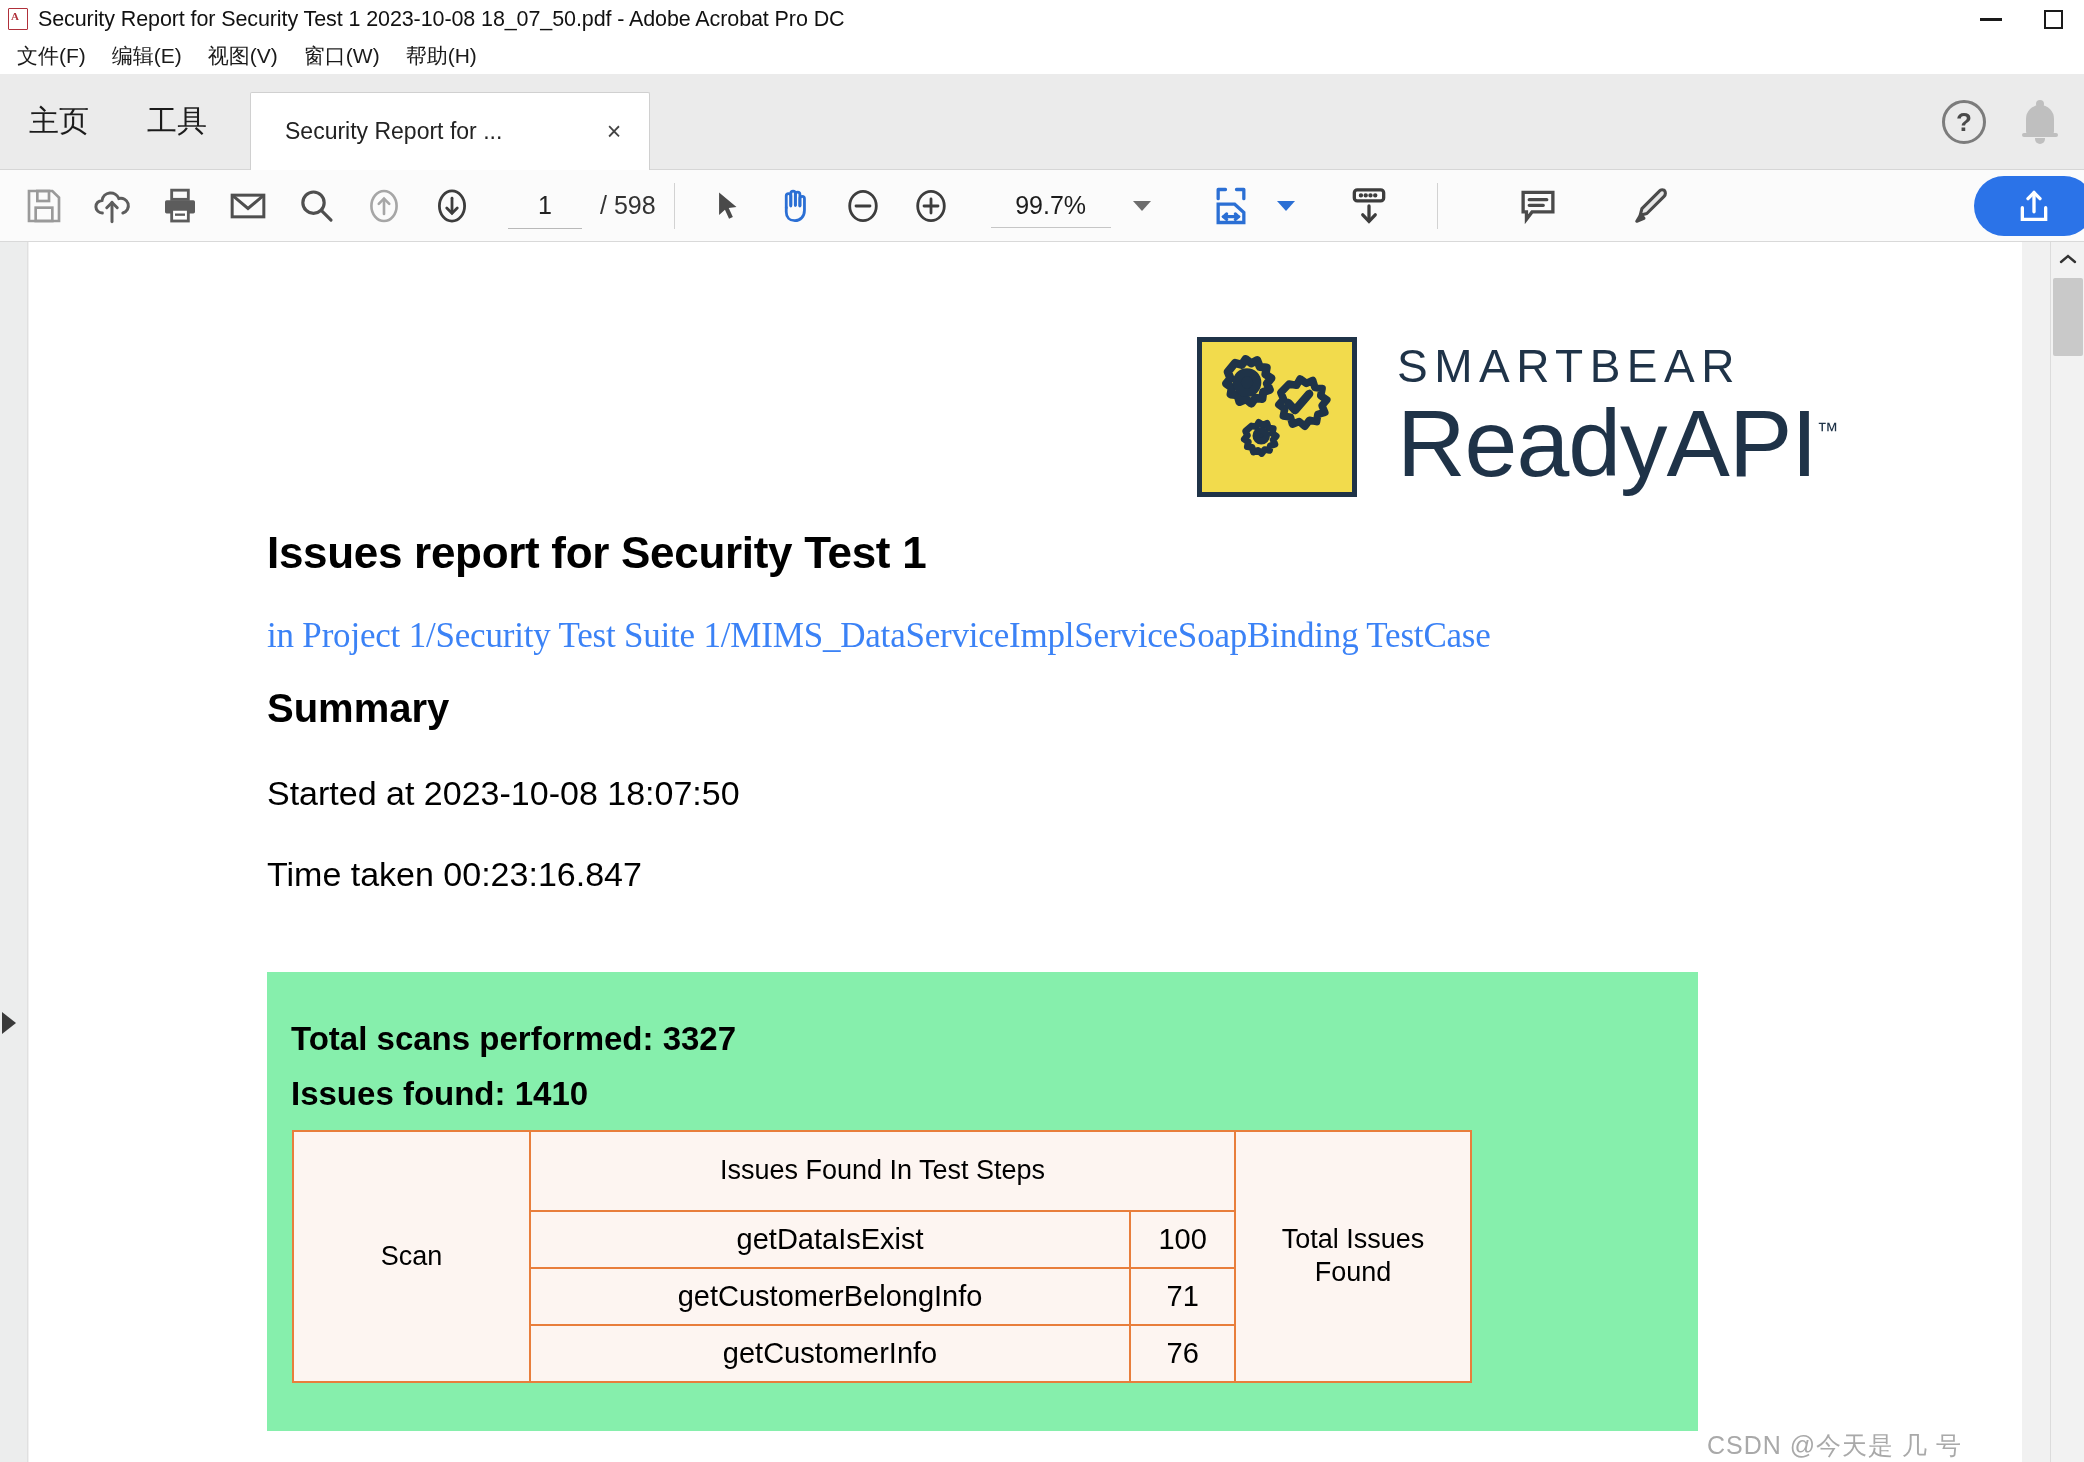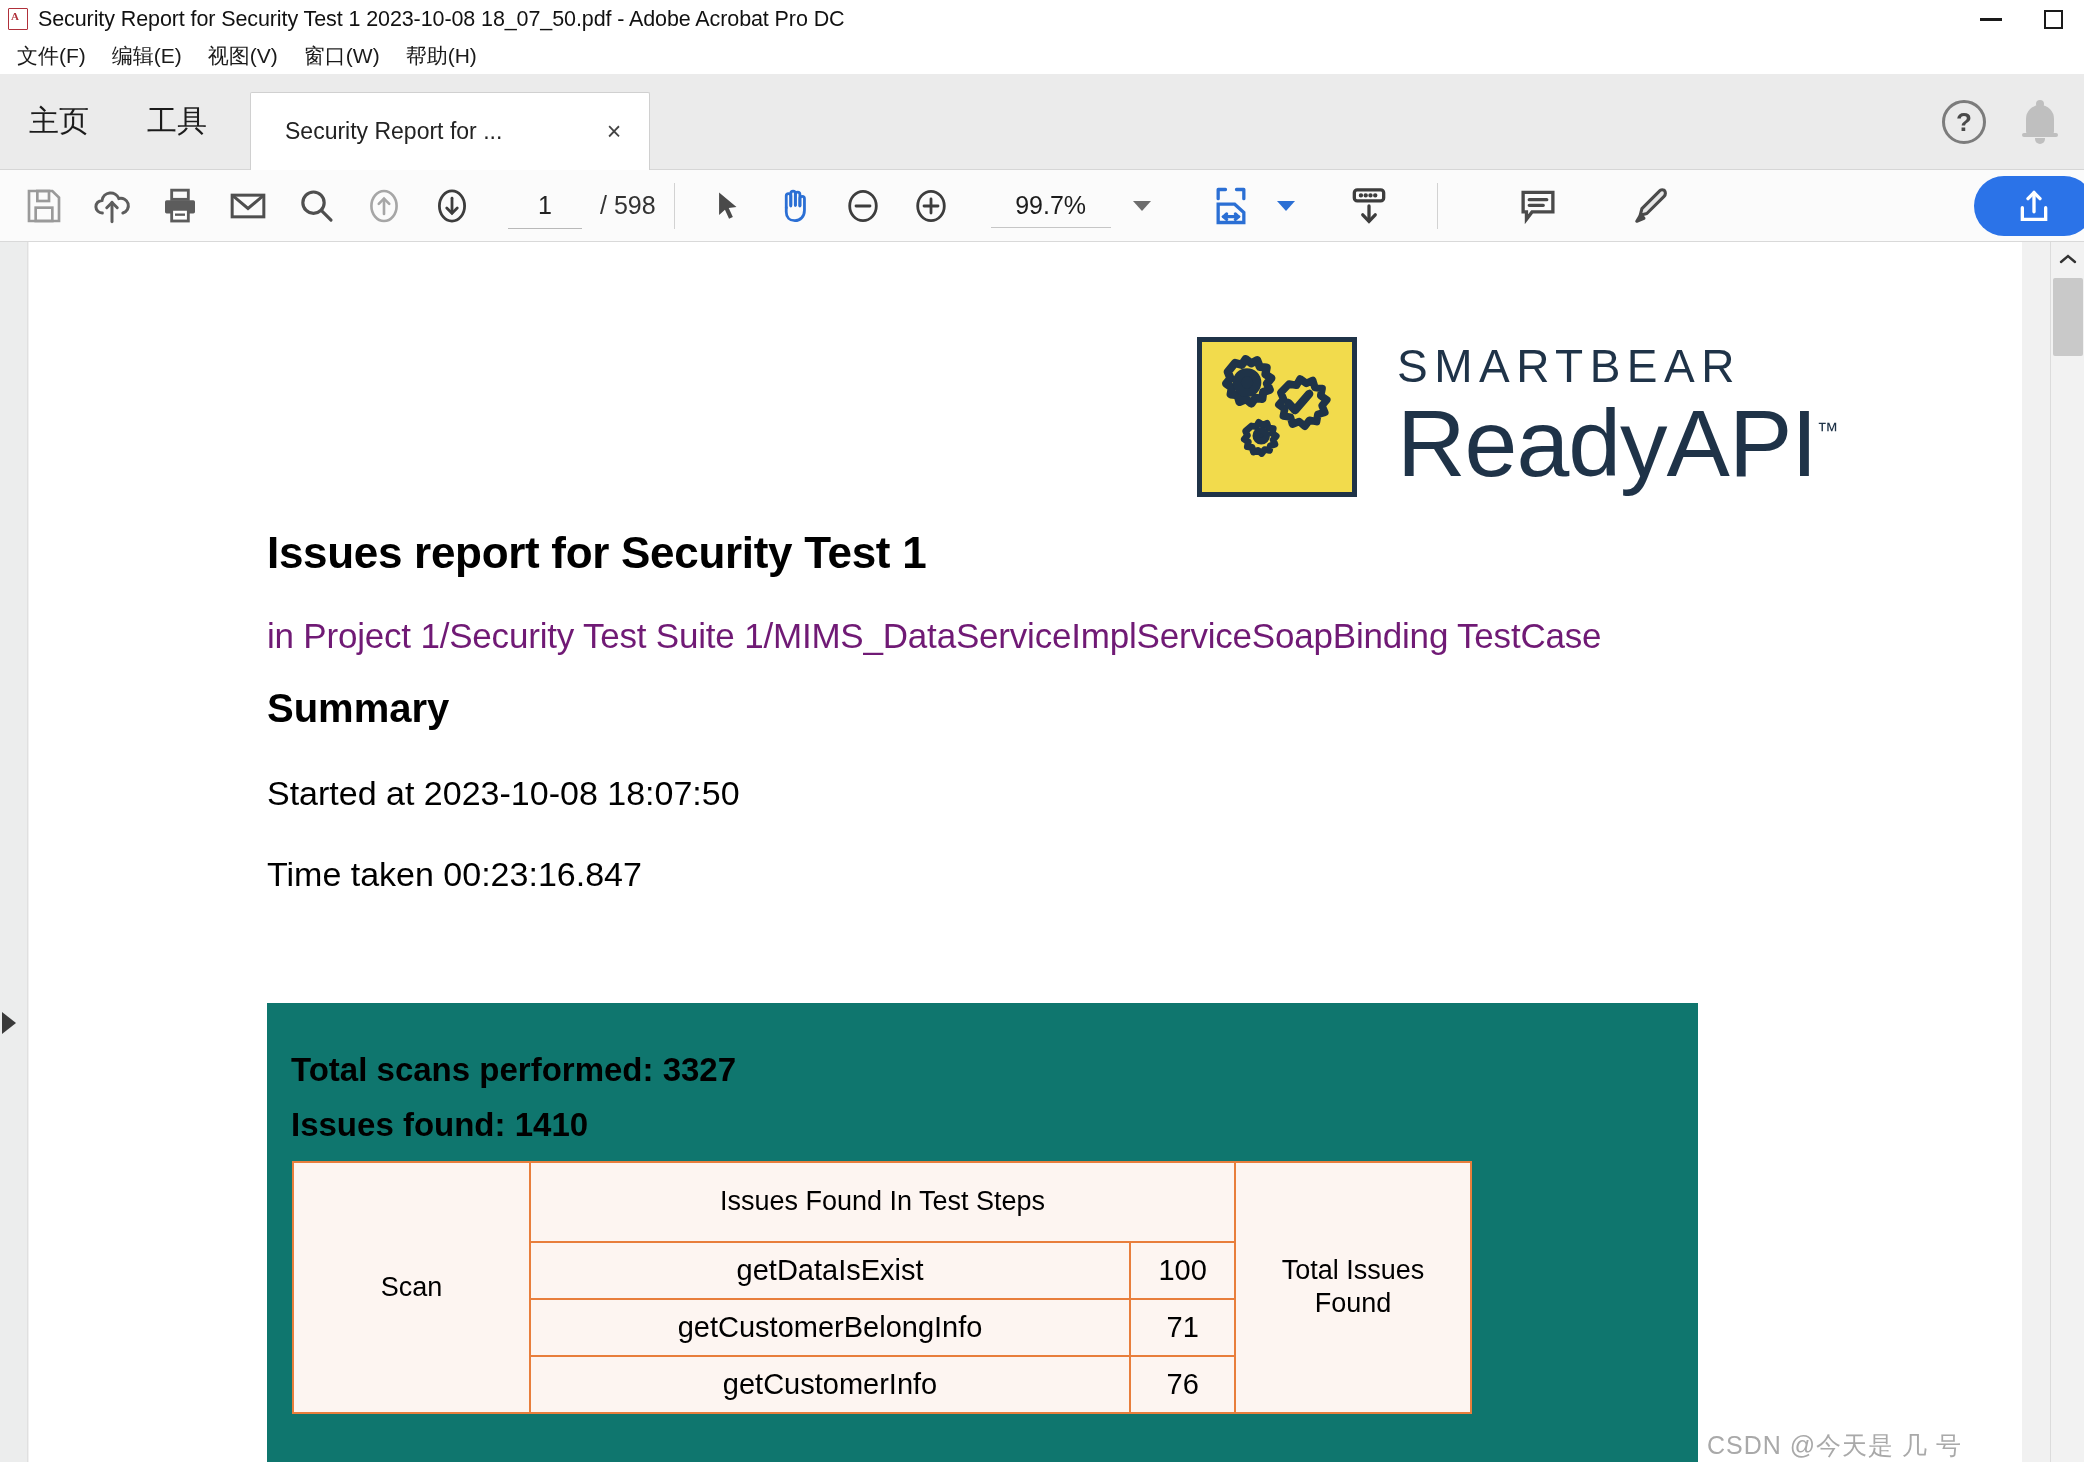--- a/index.html
+++ b/index.html
@@ -165,38 +165,38 @@
     margin-top: 6px; letter-spacing: -1px; font-family:"Liberation Sans", sans-serif;
   }
   .logo-text .tm { font-size: 22px; vertical-align: 38px; letter-spacing:0; }
 
   
   .doc-h1 {
     position:absolute; left: 238px; top: 286px; font-size: 44px; font-weight: bold;
     color:#000; white-space:nowrap; letter-spacing: -0.3px;
   }
   .doc-sub {
-    position:absolute; left: 238px; top: 374px; font-size: 35px; color:#701a75;
-    white-space:nowrap; letter-spacing: -0.2px;
+    position:absolute; left: 238px; top: 374px; font-size: 35px; color:#3b82f6;
+    white-space:nowrap; letter-spacing: -0.2px; font-family: Liberation Serif, serif;
   }
   .doc-h2 {
     position:absolute; left: 238px; top: 444px; font-size: 40px; font-weight: bold;
     color:#000; white-space:nowrap;
   }
   .doc-p1 {
     position:absolute; left: 238px; top: 532px; font-size: 34px; color:#000; white-space:nowrap;
   }
   .doc-p2 {
     position:absolute; left: 238px; top: 613px; font-size: 34px; color:#000; white-space:nowrap;
   }
 
   
   .orange {
-    position:absolute; left: 238px; top: 761px; width: 1431px; height: 459px;
-    background: #0f766e;
+    position:absolute; left: 238px; top: 730px; width: 1431px; height: 459px;
+    background: #86efac;
   }
   .orange .stat {
     position:absolute; left: 24px; font-size: 33px; font-weight: bold; color:#000;
     white-space:nowrap;
   }
   .orange .stat.s1 { top: 48px; }
   .orange .stat.s2 { top: 103px; }
 
   .tbl {
     position:absolute; left: 25px; top: 158px; width: 1180px;

